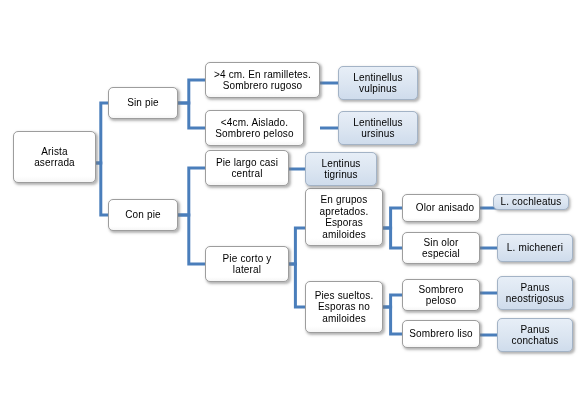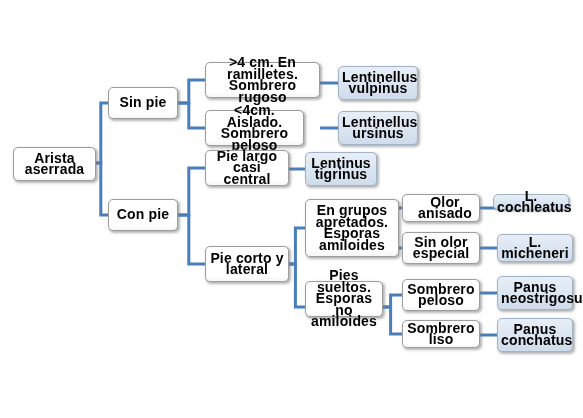--- a/index.html
+++ b/index.html
@@ -28,27 +28,26 @@
   .node {
     position: absolute;
     box-sizing: border-box;
     display: flex;
     align-items: center;
     justify-content: center;
     text-align: center;
     border-radius: 5px;
     border: 1px solid #9a9a9a;
     color: #000000;
-    font-size: 14px;
+    font-size: 10px;
     line-height: 11.5px;
     letter-spacing: 0.15px;
     padding: 1px 3px;
     box-shadow: 1.5px 1.5px 2.5px rgba(120,120,120,0.55);
     z-index: 2;
-    font-weight: bold;
   }
   .node-white {
     background: #ffffff;
     background-image: linear-gradient(to bottom, #ffffff 0%, #ffffff 88%, #f6f6f6 100%);
     border-color: #9d9d9d;
   }
   .node-blue {
     background: #dce6f1;
     background-image: linear-gradient(to bottom, #e7eef7 0%, #dbe5f1 55%, #cfdcec 100%);
     border-color: #a3b3c6;
@@ -78,45 +77,45 @@
       <path d="M 383 307 L 390.6 307 L 390.6 334 L 402 334" fill="none" stroke="#4a7ebb" stroke-width="3" stroke-linejoin="miter" stroke-linecap="butt"></path>
       <path d="M 320 83 L 338 83" fill="none" stroke="#4a7ebb" stroke-width="3" stroke-linejoin="miter" stroke-linecap="butt"></path>
       <path d="M 320 128 L 338 128" fill="none" stroke="#4a7ebb" stroke-width="3" stroke-linejoin="miter" stroke-linecap="butt"></path>
       <path d="M 289 169 L 305 169" fill="none" stroke="#4a7ebb" stroke-width="3" stroke-linejoin="miter" stroke-linecap="butt"></path>
       <path d="M 480 208 L 497 208" fill="none" stroke="#4a7ebb" stroke-width="3" stroke-linejoin="miter" stroke-linecap="butt"></path>
       <path d="M 480 248 L 497 248" fill="none" stroke="#4a7ebb" stroke-width="3" stroke-linejoin="miter" stroke-linecap="butt"></path>
       <path d="M 480 293 L 497 293" fill="none" stroke="#4a7ebb" stroke-width="3" stroke-linejoin="miter" stroke-linecap="butt"></path>
       <path d="M 480 335 L 497 335" fill="none" stroke="#4a7ebb" stroke-width="3" stroke-linejoin="miter" stroke-linecap="butt"></path>
     </svg>
   <div id="node-layer">
-      <div class="node node-white" style="left: 13px; top: 147px; width: 83px; height: 34px;">
+      <div class="node node-white" style="left: 13px; top: 131px; width: 83px; height: 52px;">
         <span>Arista<br>aserrada</span>
       </div>
       <div class="node node-white" style="left: 108px; top: 87px; width: 70px; height: 32px;">
         <span>Sin pie</span>
       </div>
       <div class="node node-white" style="left: 108px; top: 199px; width: 70px; height: 32px;">
         <span>Con pie</span>
       </div>
       <div class="node node-white" style="left: 205px; top: 62px; width: 115px; height: 36px;">
         <span>&gt;4 cm. En ramilletes.<br>Sombrero rugoso</span>
       </div>
       <div class="node node-white" style="left: 205px; top: 110px; width: 99px; height: 36px;">
         <span>&lt;4cm. Aislado.<br>Sombrero peloso</span>
       </div>
       <div class="node node-white" style="left: 205px; top: 150px; width: 84px; height: 36px;">
         <span>Pie largo casi<br>central</span>
       </div>
       <div class="node node-white" style="left: 205px; top: 246px; width: 84px; height: 36px;">
         <span>Pie corto y<br>lateral</span>
       </div>
-      <div class="node node-white" style="left: 305px; top: 199px; width: 94px; height: 58px;">
+      <div class="node node-white" style="left: 305px; top: 188px; width: 78px; height: 58px;">
         <span>En grupos<br>apretados.<br>Esporas<br>amiloides</span>
       </div>
-      <div class="node node-white" style="left: 305px; top: 281px; width: 78px; height: 36px;">
+      <div class="node node-white" style="left: 305px; top: 281px; width: 78px; height: 52px;">
         <span>Pies sueltos.<br>Esporas no<br>amiloides</span>
       </div>
       <div class="node node-white" style="left: 402px; top: 194px; width: 78px; height: 28px; padding-left: 11px;">
         <span>Olor anisado</span>
       </div>
       <div class="node node-white" style="left: 402px; top: 232px; width: 78px; height: 32px;">
         <span>Sin olor<br>especial</span>
       </div>
       <div class="node node-white" style="left: 402px; top: 279px; width: 78px; height: 32px;">
         <span>Sombrero<br>peloso</span>

